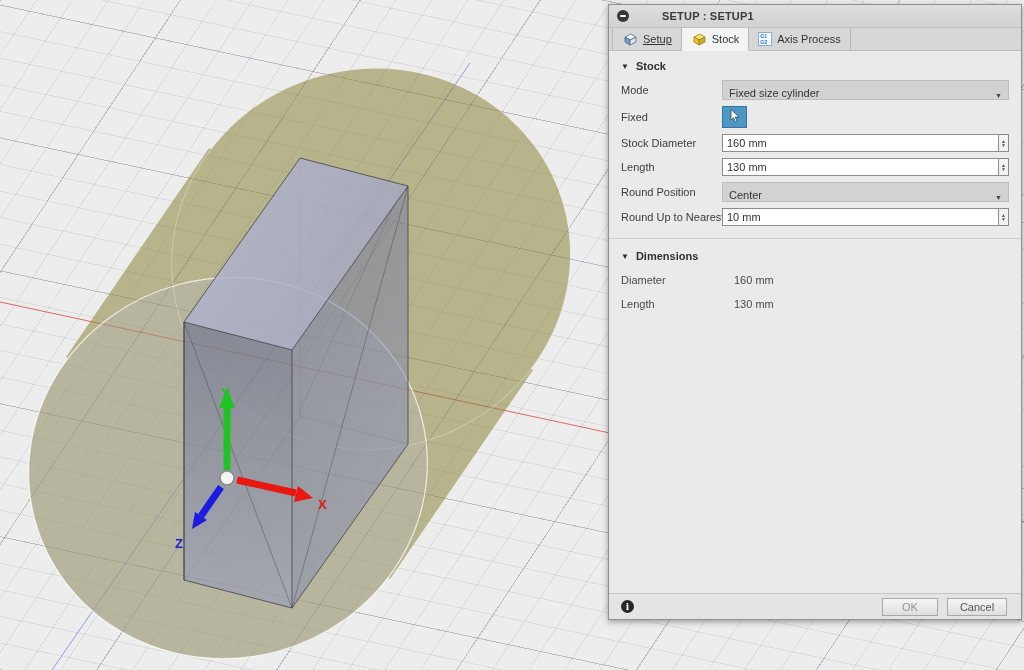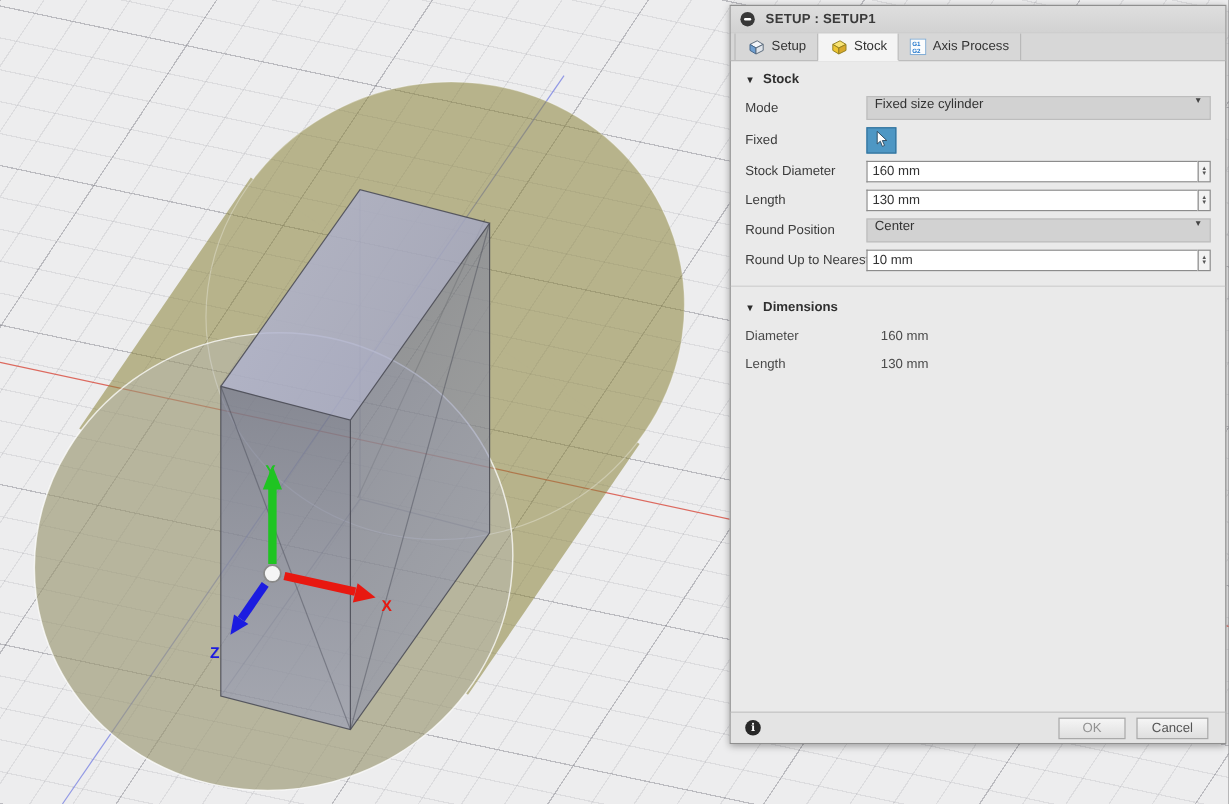--- a/index.html
+++ b/index.html
@@ -11,37 +11,37 @@
       repeating-linear-gradient(12deg,  rgba(110,110,120,0.30) 0 1px, transparent 1px 130px),
       repeating-linear-gradient(123.5deg, rgba(110,110,120,0.30) 0 1px, transparent 1px 150px),
       repeating-linear-gradient(12deg,  rgba(120,120,130,0.14) 0 1px, transparent 1px 26px),
       repeating-linear-gradient(123.5deg, rgba(120,120,130,0.14) 0 1px, transparent 1px 30px);}
   .scene{position:absolute;inset:0;}
   
   .dialog{position:absolute;left:608px;top:4px;width:414px;height:616px;background:#eaeaea;
           border:1px solid #8f8f8f;box-sizing:border-box;box-shadow:0 2px 6px rgba(0,0,0,.35);
           font-size:11px;color:#3c3c3c;}
   .dlg-header{height:22px;background:linear-gradient(#dedede,#d2d2d2);border-bottom:1px solid #c2c2c2;
-              display:flex;align-items:center;padding:0 8px;}
+              display:flex;align-items:center;padding:0 8px;gap:24px;}
   .collapse-dot{width:12px;height:12px;border-radius:50%;background:#383838;display:inline-flex;
                 align-items:center;justify-content:center;margin-right:9px;cursor:pointer;}
   .collapse-dot .dash{width:6px;height:2px;background:#fff;border-radius:1px;}
   .dlg-title{font-weight:600;color:#3a3a3a;letter-spacing:.2px;}
   .tabs{height:22px;background:#d7d7d7;border-bottom:1px solid #bdbdbd;display:flex;align-items:stretch;padding-left:3px;position:relative;}
   .tab{display:flex;align-items:center;gap:5px;padding:0 9px;border-right:1px solid #b9b9b9;cursor:pointer;color:#333;}
-  .tab:first-child{border-left:1px solid #b9b9b9;}
+  .tab:first-child{border-left:1px solid #b9b9b9;text-decoration:underline;}
   .tab.active{background:#f4f4f4;margin-bottom:-1px;border-bottom:1px solid #f4f4f4;}
   .ticon{display:inline-flex;align-items:center;}
   .dlg-body{padding:8px 12px 0 12px;}
   .section-h{display:flex;align-items:center;gap:7px;font-weight:700;color:#303030;height:14px;margin:0 0 7px 0;cursor:pointer;}
   .tri{font-size:8px;color:#2b2b2b;}
   .row{display:flex;align-items:center;margin-bottom:6px;}
   .row label{width:101px;flex:0 0 101px;color:#3c3c3c;white-space:nowrap;}
   .dropdown{flex:1;height:20px;background:#d2d2d2;border:1px solid #bdbdbd;box-sizing:border-box;
-            display:flex;align-items:flex-start;padding:0 6px;color:#333;cursor:pointer;}
+            display:flex;align-items:flex-end;padding:0 6px;color:#333;cursor:pointer;}
   .dropdown .dd-label{flex:1;}
   .dd-arrow{font-size:7px;color:#444;}
   .stepper{flex:1;display:flex;height:18px;}
   .stepper input{flex:1;height:18px;border:1px solid #8c8c8c;border-right:none;box-sizing:border-box;
                  font-family:"Liberation Sans",sans-serif;font-size:11px;color:#333;padding:0 4px;background:#fff;outline:none;}
   .spin-col{width:11px;border:1px solid #8c8c8c;box-sizing:border-box;background:#f2f2f2;display:flex;
             flex-direction:column;align-items:center;justify-content:center;cursor:pointer;}
   .spin-col span{font-size:5px;line-height:4.5px;color:#555;}
   .axis-btn{width:25px;height:22px;background:#4e97c4;border:1px solid #35749d;box-sizing:border-box;
             display:flex;align-items:center;justify-content:center;padding:0;cursor:pointer;}

